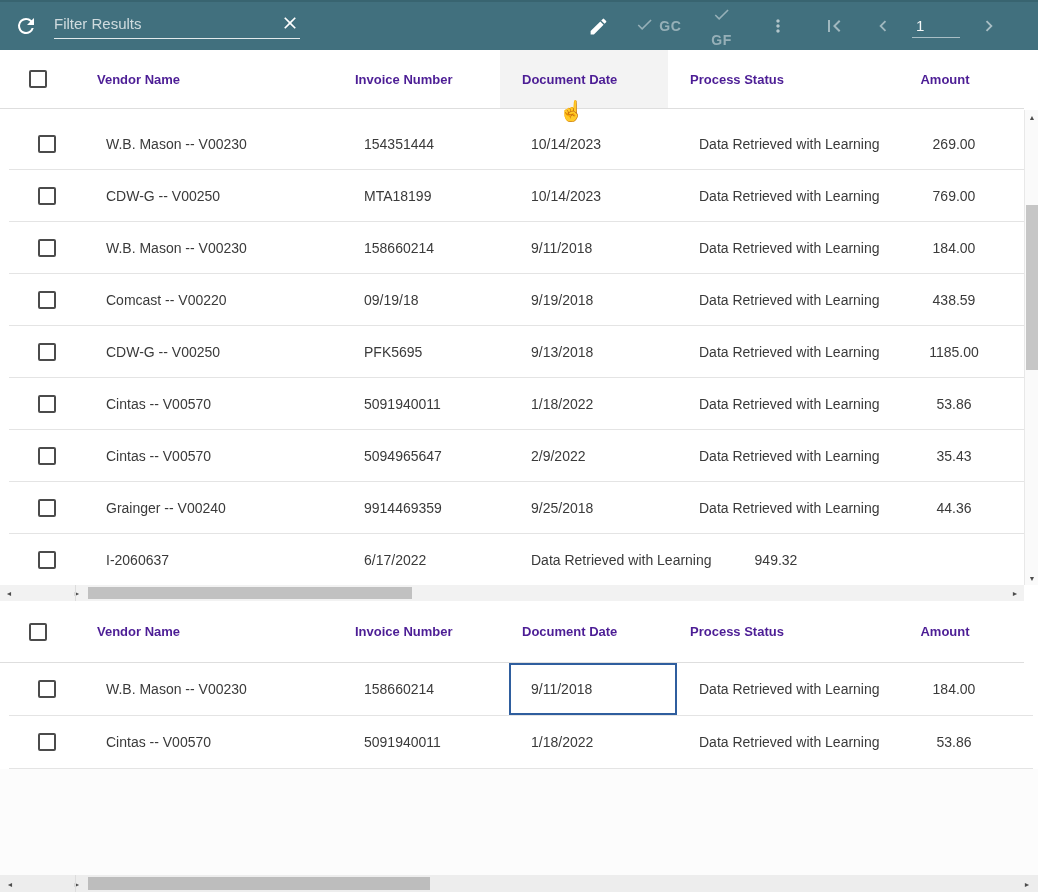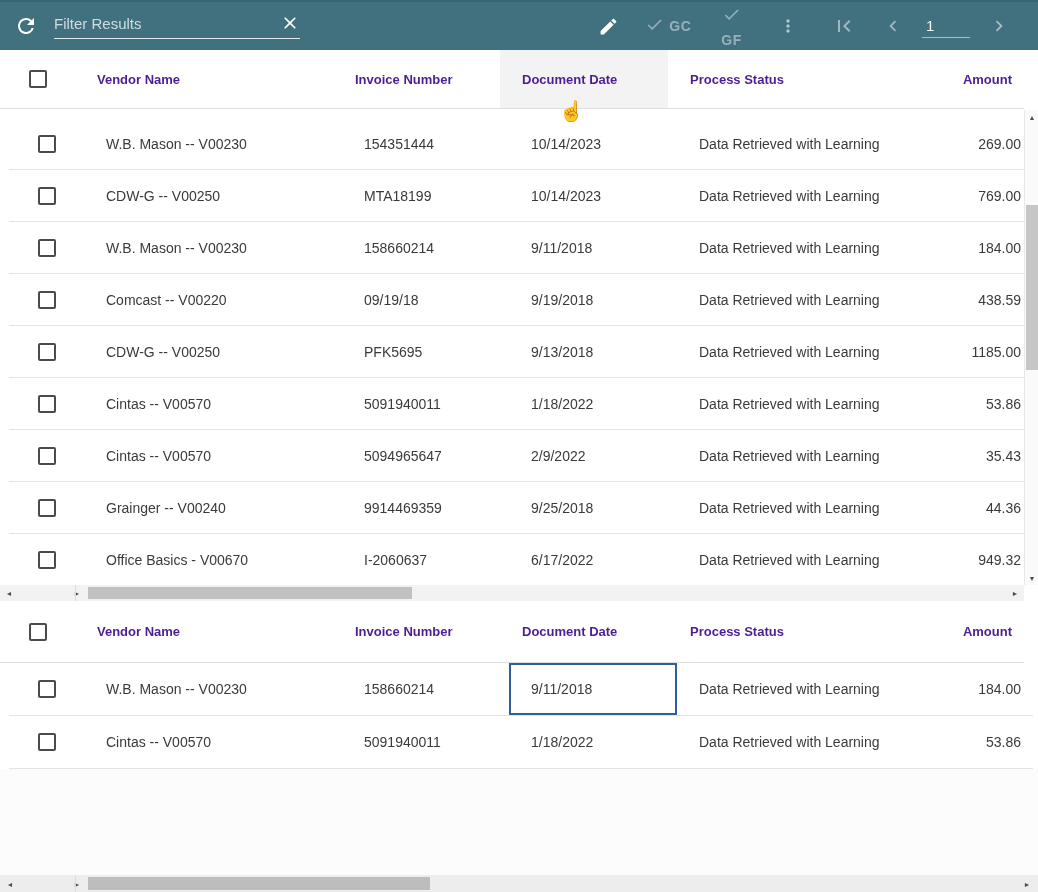--- a/index.html
+++ b/index.html
@@ -2,21 +2,21 @@
 <html><head>
 <meta charset="utf-8">
 <style>
   * { margin:0; padding:0; box-sizing:border-box; }
   html,body { width:1038px; height:892px; overflow:hidden; }
   body { font-family:"Liberation Sans", sans-serif; background:#ffffff; position:relative; }
 
   
   .toolbar {
     height:50px; background:#41707e; border-top:2px solid #386470;
-    display:flex; align-items:center; padding:0 28px 0 14px;
+    display:flex; align-items:center; padding:0 38px 0 14px;
   }
   .icon-btn { background:none; border:none; padding:0; cursor:pointer;
     display:flex; align-items:center; justify-content:center; }
   .icon-btn svg { display:block; }
   .filter-field {
     display:flex; align-items:center; margin-left:16px; width:246px;
     border-bottom:1px solid rgba(255,255,255,0.85); padding-bottom:5px;
   }
   .filter-field input {
     flex:1; background:transparent; border:none; outline:none;
@@ -43,21 +43,21 @@
     display:grid; grid-template-columns:75px 258px 167px 168px 210px 146px;
     width:1024px; align-items:center; background:#fff;
   }
   .grid-header { height:59px; border-bottom:1px solid #dedede; }
   .g2-header   { height:62px; }
   .hcell { font-size:13px; font-weight:bold; color:#4c1d95; padding-left:22px; white-space:nowrap; }
   .hcell.hot { background:#f3f3f3; height:100%; display:flex; align-items:center; }
   .grid-row { height:52px; border-bottom:1px solid #e4e4e4;margin-left:9px; }
   .g2-row   { height:53px; }
   .cell { font-size:14px; color:#3a3a3a; padding-left:22px; white-space:nowrap; }
-  .cell.amount, .hcell.amount { text-align:right; padding-right:12px; padding-left:0; justify-content:flex-end; }
+  .cell.amount, .hcell.amount { text-align:center; padding-right:12px; padding-left:0; justify-content:flex-end; }
   .cb-cell { display:flex; align-items:center; justify-content:center; padding:0; height:100%; }
   .checkbox { width:18px; height:18px; border:2px solid #4b4b4b; border-radius:2px; background:#fff; display:block; }
   .grid1-body { height:476px; padding-top:9px; width:1024px; overflow:hidden; }
   .sel-cell {
     border:2px solid #2f5e9e; height:100%; display:flex; align-items:center;
     padding-left:20px;
   }
 
   
   .vscroll {
@@ -277,21 +277,20 @@
     <div class="cell">9914469359</div>
     <div class="cell">9/25/2018</div>
     <div class="cell">Data Retrieved with Learning</div>
     <div class="cell amount">44.36</div>
   </div>
 
   <div class="grid-row">
     <div class="cell cb-cell">
         <span class="checkbox"></span>
       </div>
-    <div class="cell">Office Basics - V00670</div>
     <div class="cell">I-2060637</div>
     <div class="cell">6/17/2022</div>
     <div class="cell">Data Retrieved with Learning</div>
     <div class="cell amount">949.32</div>
   </div>
 
 </div>
 
 <div class="hscroll">
   <span class="sb-arrow a1">◄</span>

